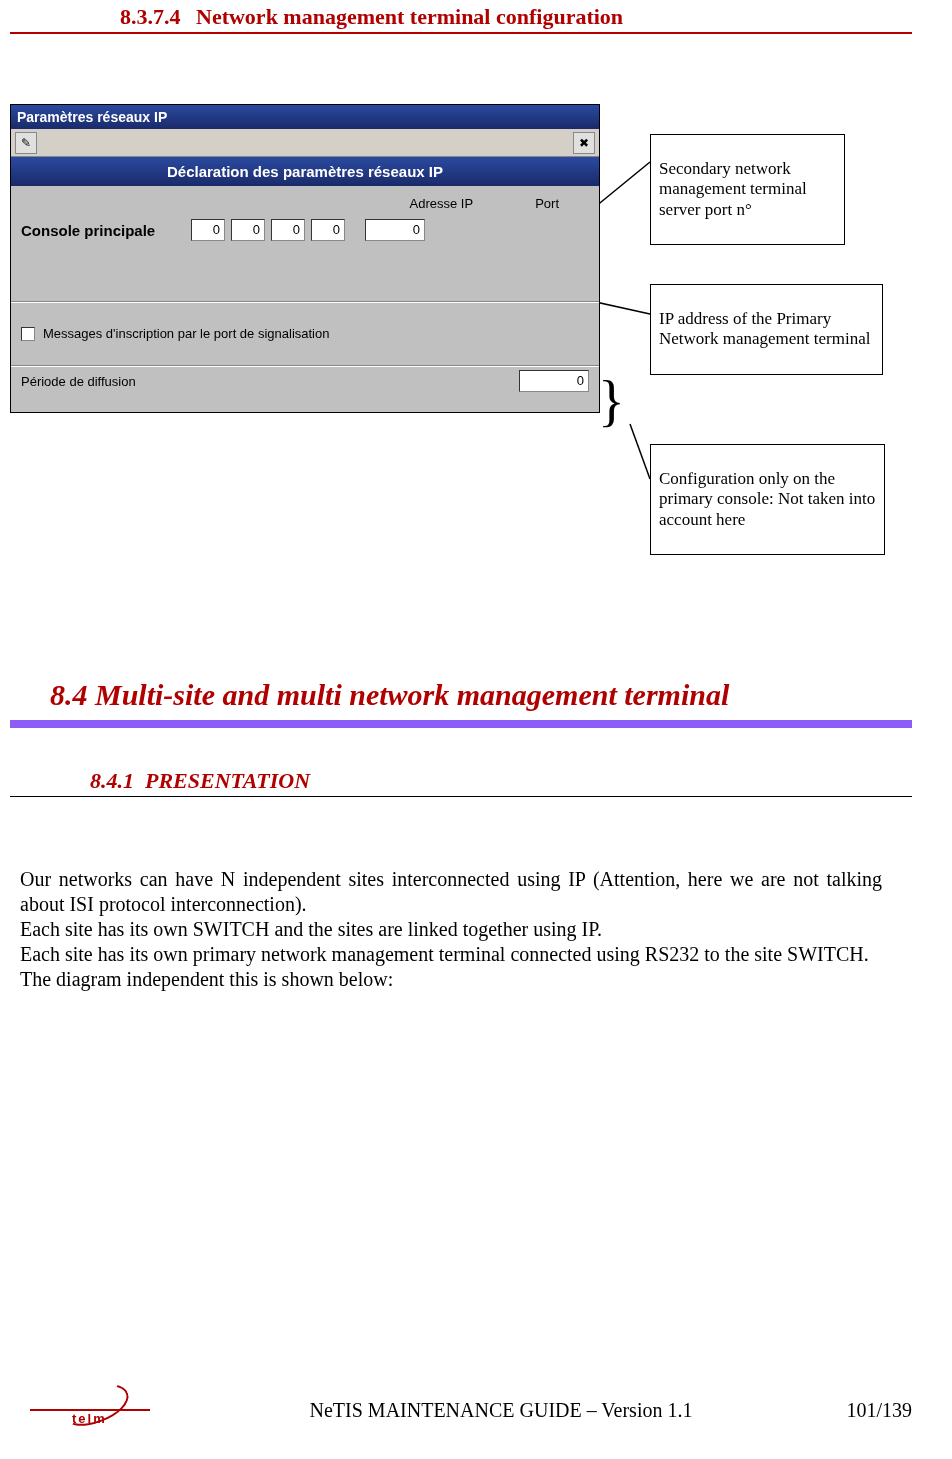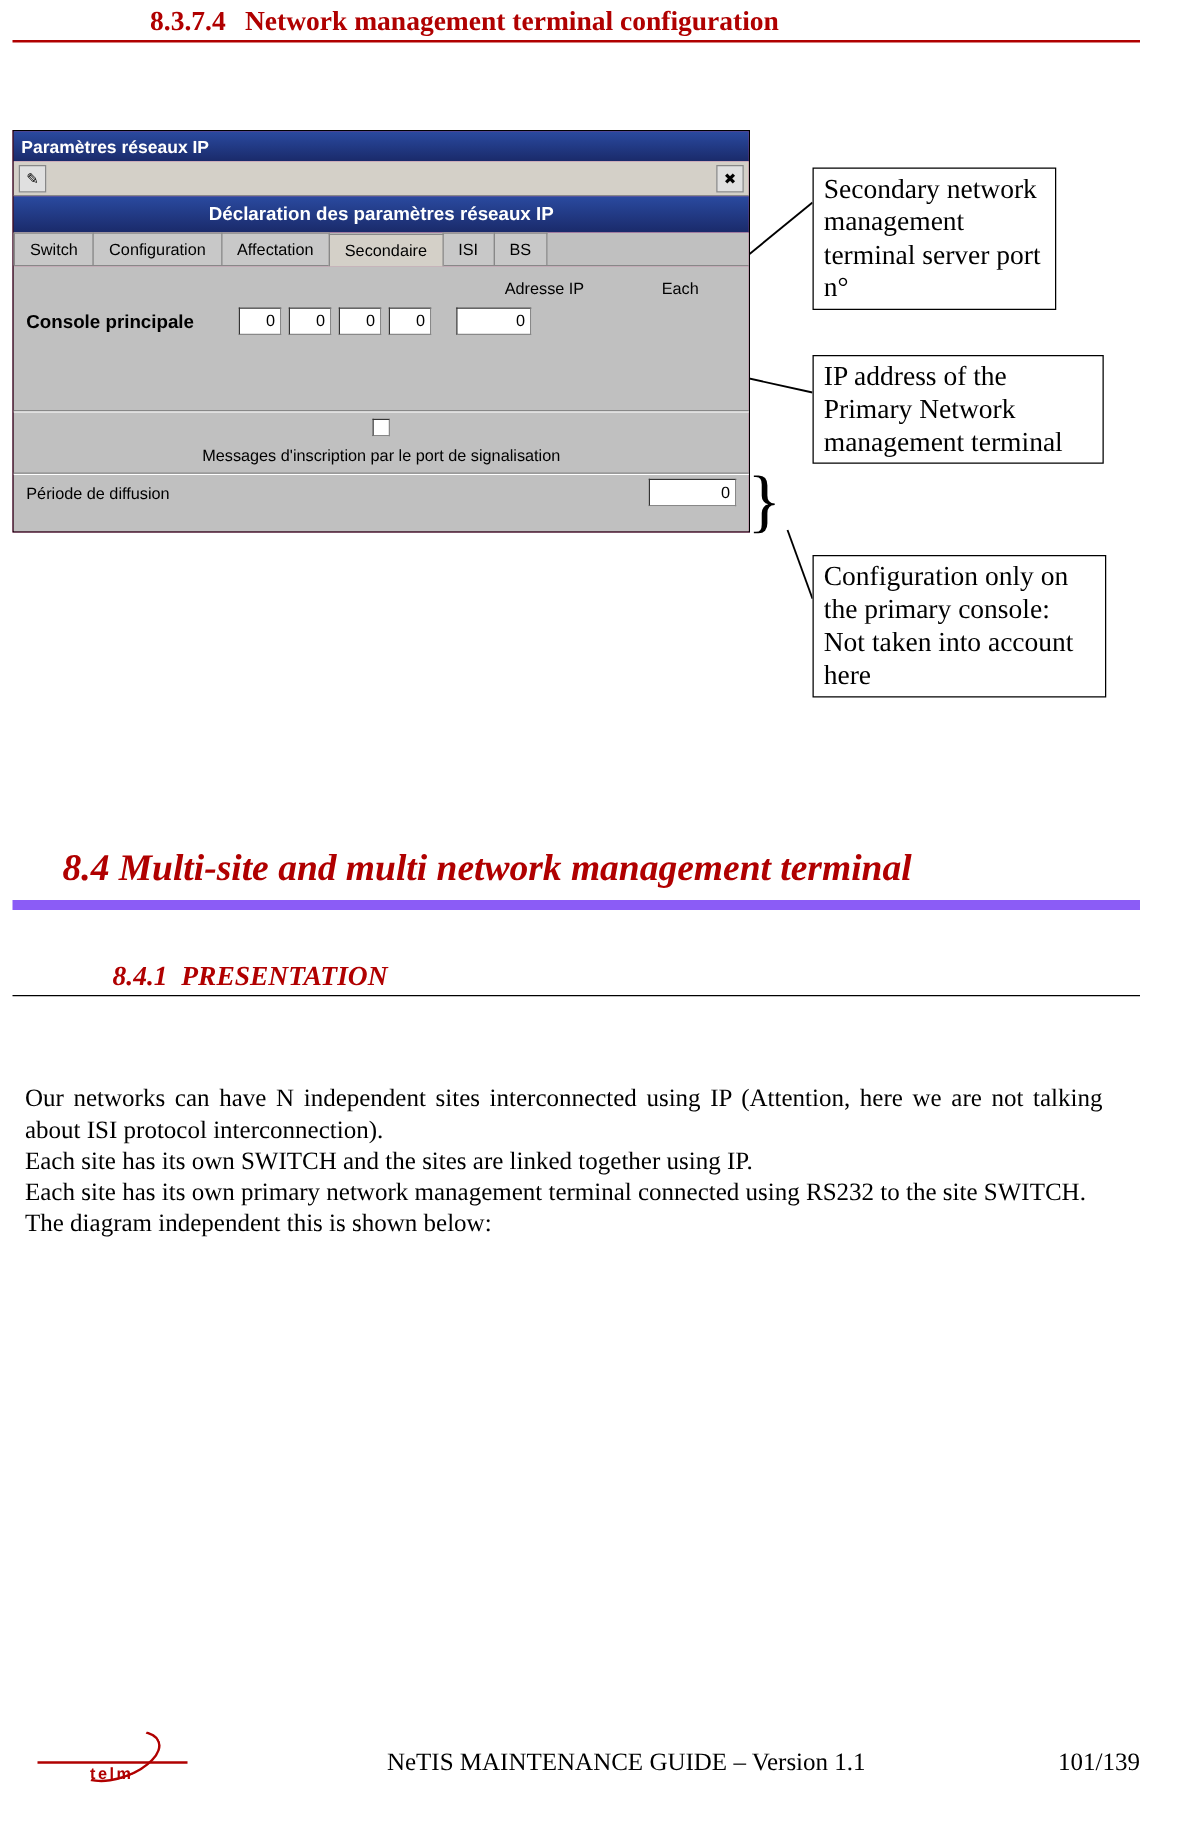--- a/index.html
+++ b/index.html
@@ -111,42 +111,41 @@
     font-size: 13px;
     text-align: right;
     padding: 2px 4px;
     height: 22px;
   }
   .ipbox { width: 34px; }
   .portbox { width: 60px; margin-left: 20px; }
   .sep { height: 1px; background: #888; margin: 0 -10px; box-shadow: 0 1px 0 #fff; }
   .row-chk {
     display: flex; align-items: center; gap: 8px;
-    padding: 6px 0;
-    font-size: 13px;
-    flex-direction: column;
+    padding: 24px 0;
+    font-size: 13px;
   }
   .chk {
     width: 14px; height: 14px; background: #fff;
     border: 1px inset #888;
   }
   .row-per {
     display: flex; justify-content: space-between; align-items: center;
     padding: 4px 0 10px 0;
     font-size: 13px;
   }
   .perbox { width: 70px; }
 
   .callout {
     position: absolute;
     border: 1px solid #000;
     background: #fff;
     font-family: "Times New Roman", Times, serif;
-    font-size: 22px;
-    padding: 3px 8px;
+    font-size: 17px;
+    padding: 24px 8px;
     line-height: 1.2;
   }
   .co1 { left: 640px; top: 30px; width: 195px; }
   .co2 { left: 640px; top: 180px; width: 233px; }
   .co3 { left: 640px; top: 340px; width: 235px; }
   svg.lines { position: absolute; left: 0; top: 0; pointer-events: none; }
 
   .brace {
     position: absolute;
     left: 588px; top: 278px;
@@ -237,33 +236,25 @@
       <div class="toolbar">
         <div class="tb-left">
           <span class="tb-icon">✎</span>
         </div>
         <div class="tb-right">
           <span class="tb-icon">✖</span>
         </div>
       </div>
       <div class="banner">Déclaration des paramètres réseaux IP</div>
 
-      <div class="tabs">
-        <div class="tab">Switch</div>
-        <div class="tab">Configuration</div>
-        <div class="tab">Affectation</div>
-        <div class="tab active">Secondaire</div>
-        <div class="tab">ISI</div>
-        <div class="tab">BS</div>
-      </div>
 
       <div class="panel">
         <div class="row-head">
           <span>Adresse IP</span>
-          <span>Each</span>
+          <span>Port</span>
         </div>
         <div class="row-main">
           <span class="lab-main">Console principale</span>
           <div class="ipgroup">
             <div class="ipbox">0</div>
             <div class="ipbox">0</div>
             <div class="ipbox">0</div>
             <div class="ipbox">0</div>
           </div>
           <div class="portbox">0</div>

